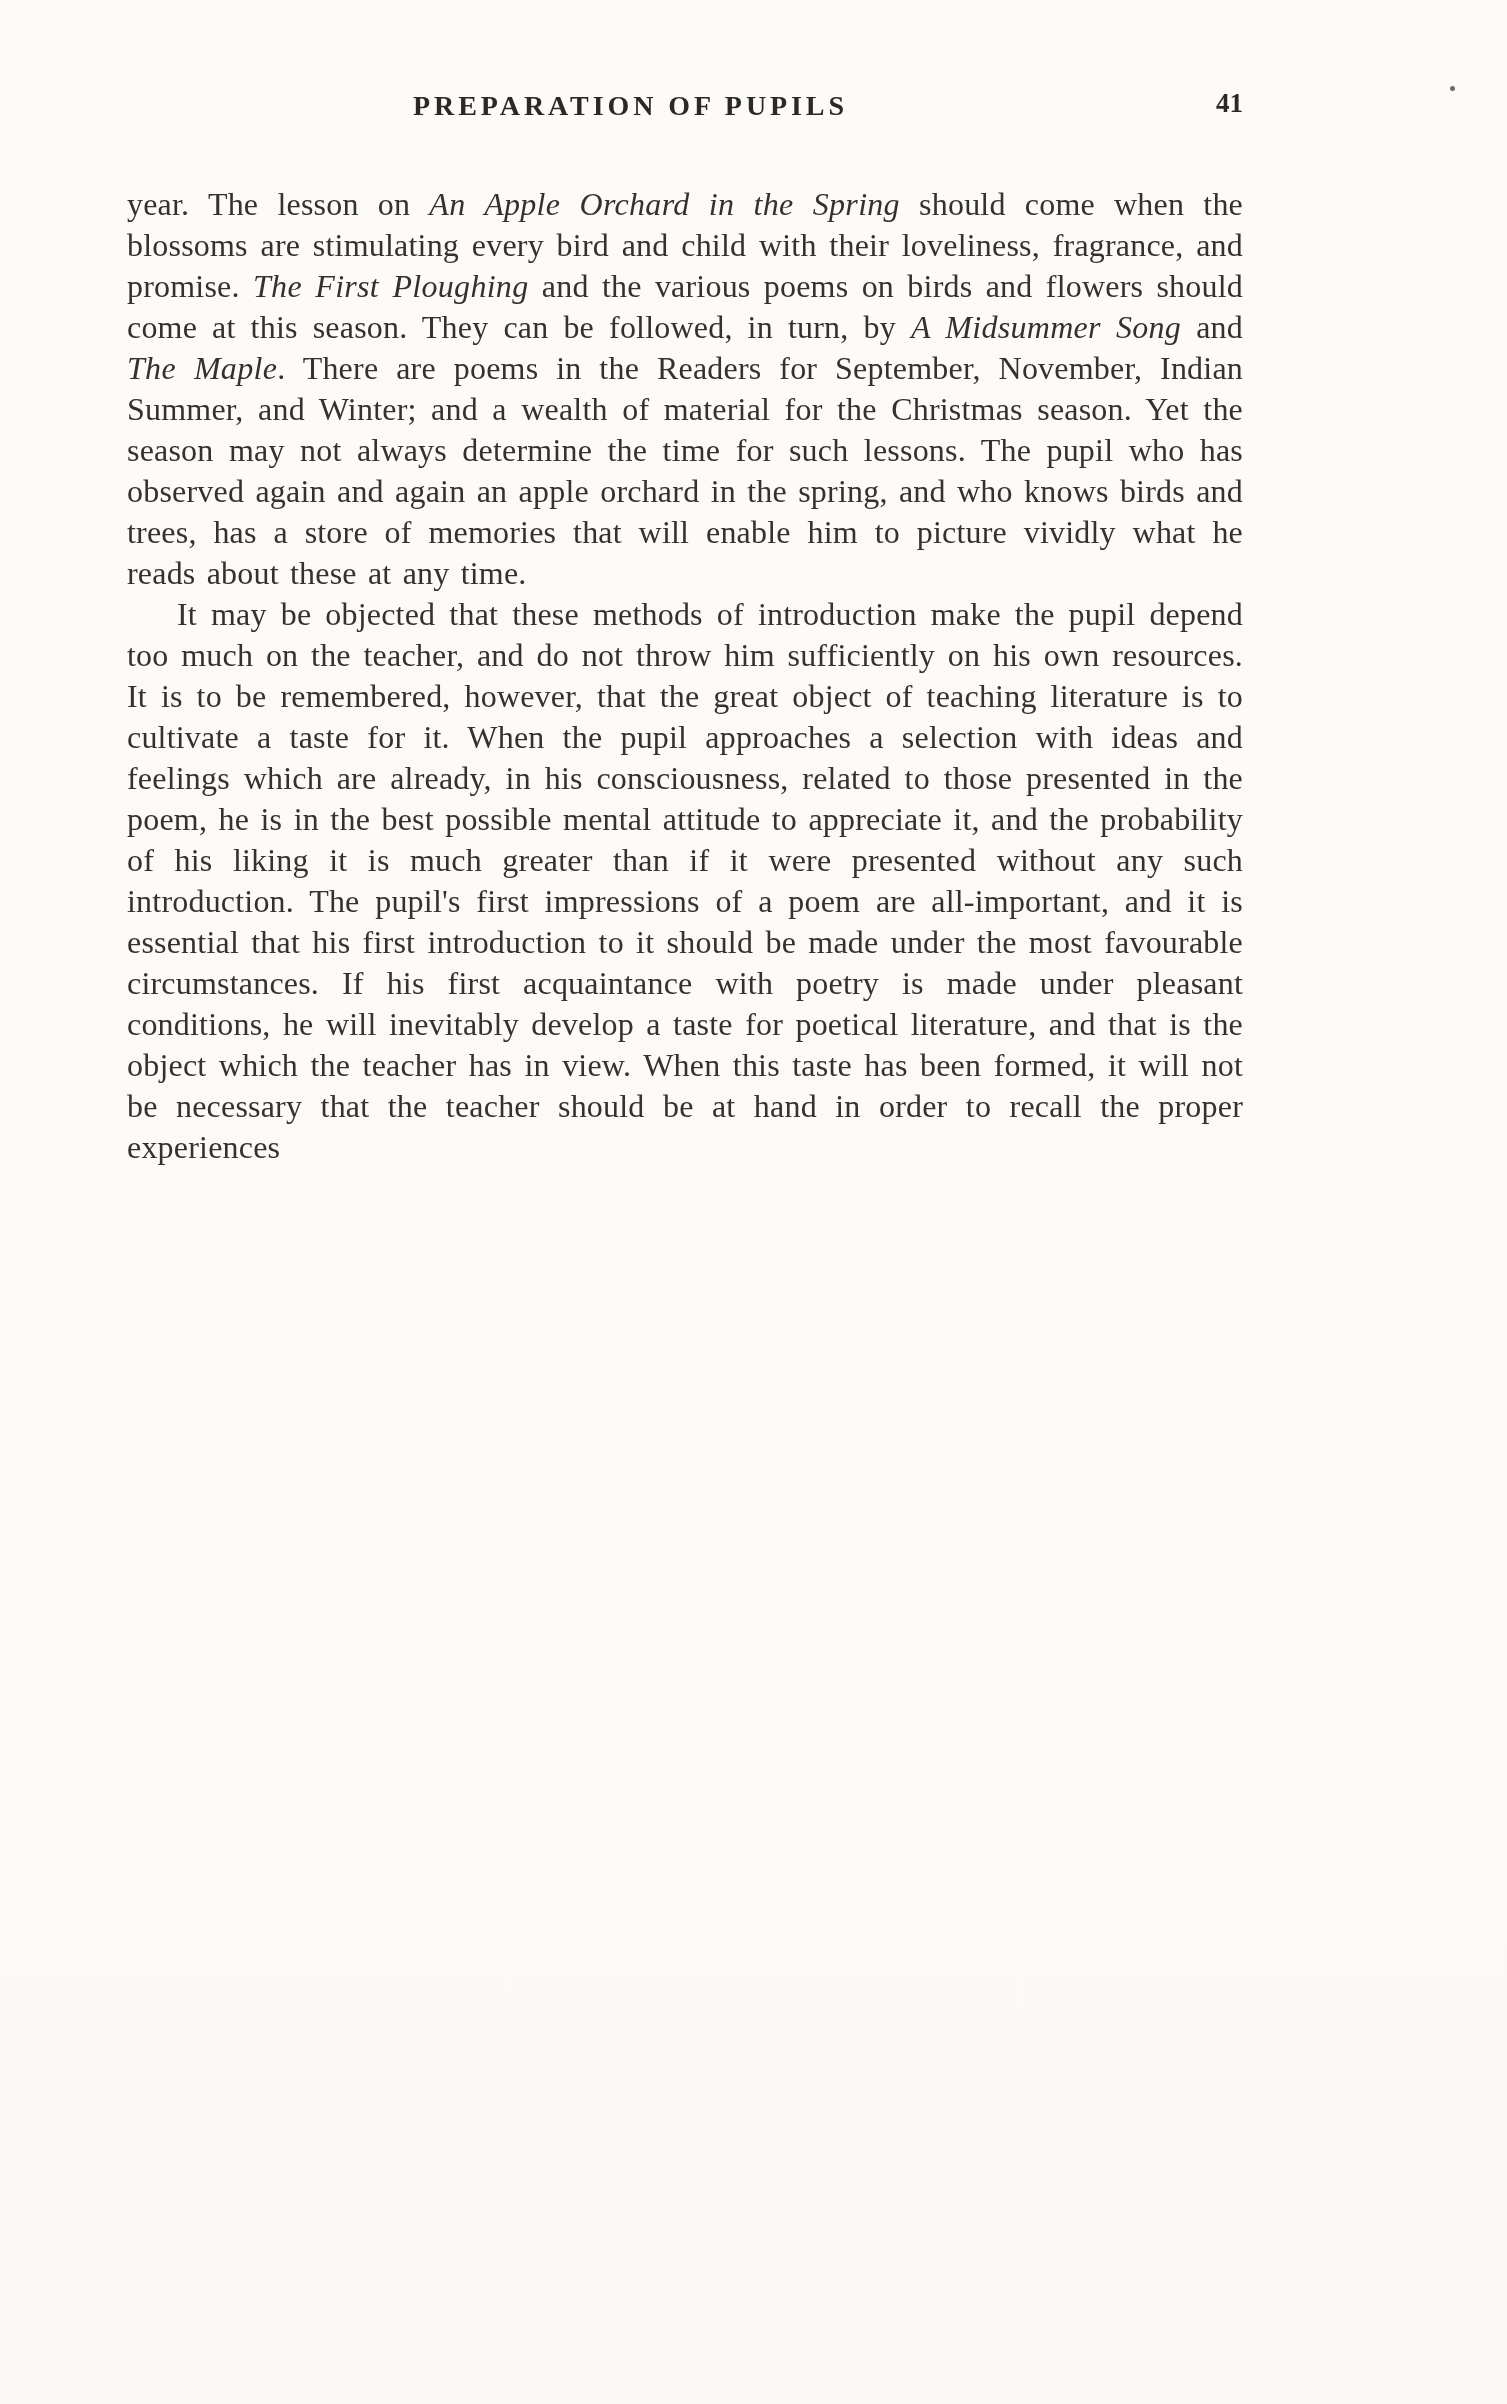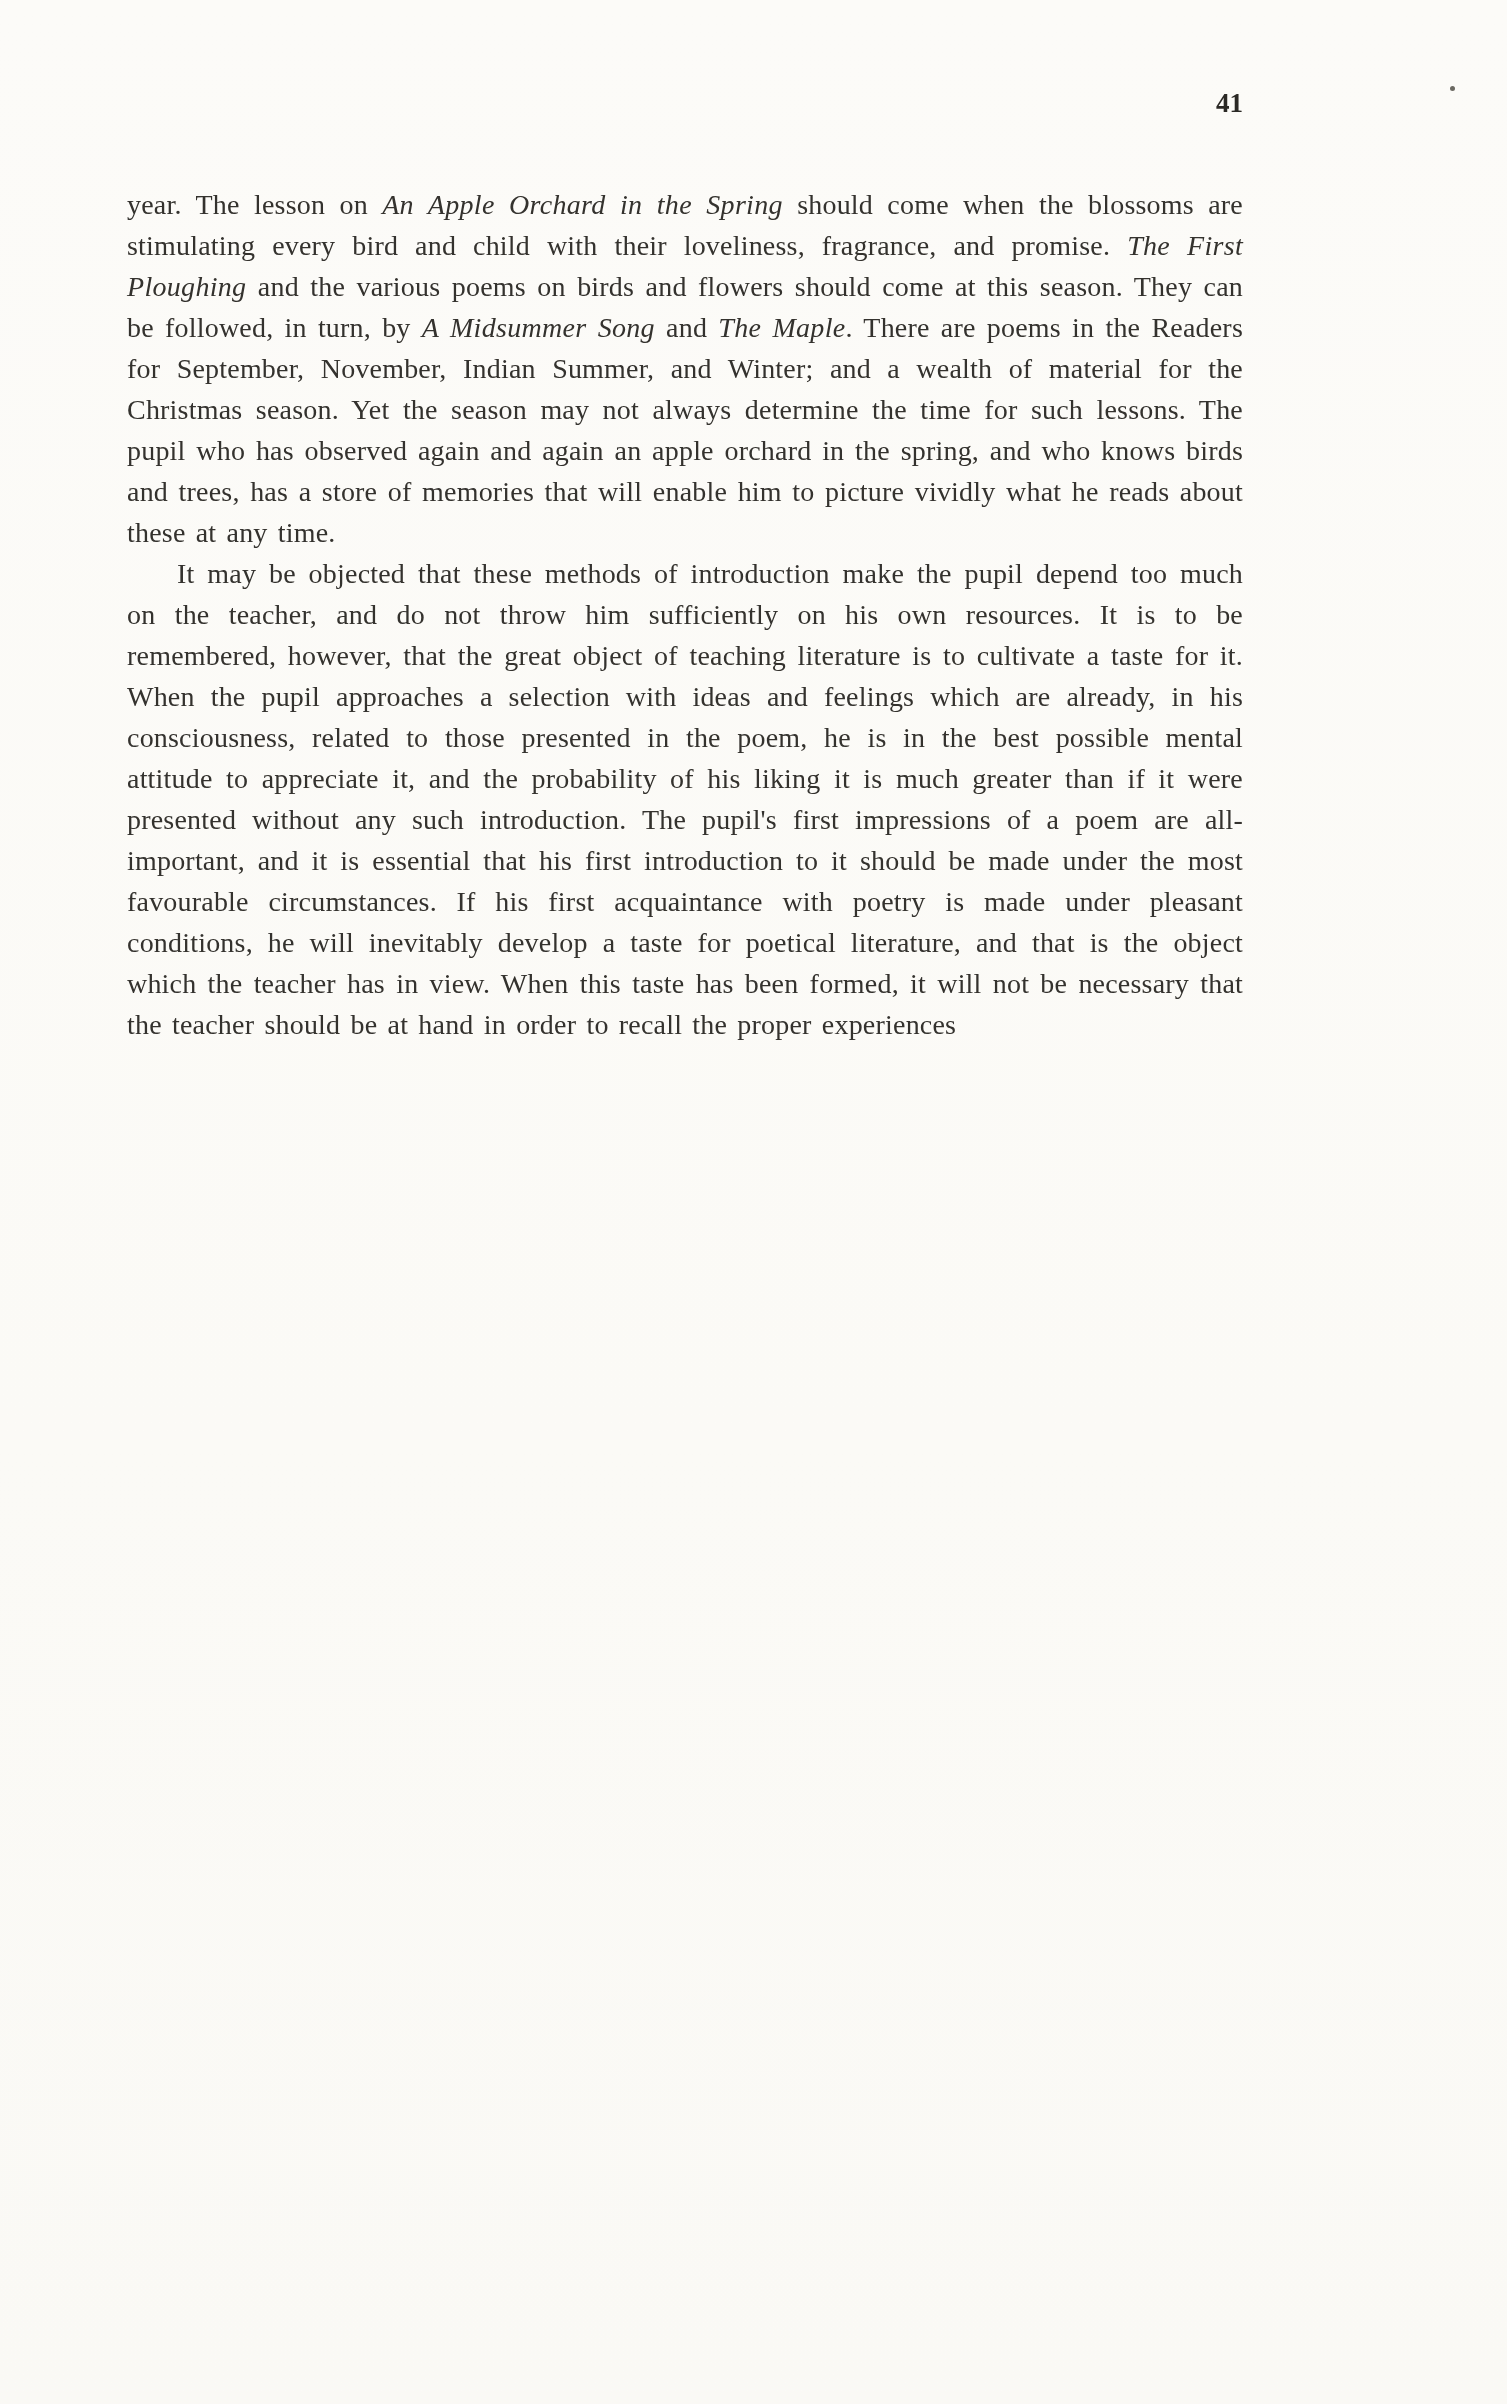--- a/index.html
+++ b/index.html
@@ -42,21 +42,21 @@
   .page-number {
     position: absolute;
     right: 0;
     top: -2px;
     font-size: 27px;
     font-weight: 700;
     color: #2b2925;
   }
   .body-text p.para {
     margin: 0;
-    font-size: 28px;
+    font-size: 32px;
     line-height: 41px;
     text-align: justify;
     word-spacing: 3px;
     letter-spacing: 0.2px;
   }
   .body-text p.para.indent {
     text-indent: 50px;
   }
   .body-text em {
     font-style: italic;
@@ -72,20 +72,21 @@
     background: #6b6962;
   }
 </style>
 </head>
 <body>
 
 <div class="page">
   <span class="scan-artifact-dot"></span>
   <div class="text-block">
     <div class="page-header">
+      <div class="page-title">PREPARATION OF PUPILS</div>
       <div class="page-number">41</div>
     </div>
     <div class="body-text">
 
     <p class="para"><span>year.  The lesson on </span><em>An Apple Orchard in the Spring</em><span> should come when the blossoms are stimulating every bird and child with their loveliness, fragrance, and promise.  </span><em>The First Ploughing</em><span> and the various poems on birds and flowers should come at this season.  They can be followed, in turn, by </span><em>A Midsummer Song</em><span> and </span><em>The Maple</em><span>.  There are poems in the Readers for September, November, Indian Summer, and Winter; and a wealth of material for the Christmas season.  Yet the season may not always determine the time for such lessons.  The pupil who has observed again and again an apple orchard in the spring, and who knows birds and trees, has a store of memories that will enable him to picture vividly what he reads about these at any time.</span></p>
         <p class="para indent"><span>It may be objected that these methods of introduction make the pupil depend too much on the teacher, and do not throw him sufficiently on his own resources.  It is to be remembered, however, that the great object of teaching literature is to cultivate a taste for it.  When the pupil approaches a selection with ideas and feelings which are already, in his consciousness, related to those presented in the poem, he is in the best possible mental attitude to appreciate it, and the probability of his liking it is much greater than if it were presented without any such introduction.  The pupil's first impressions of a poem are all-important, and it is essential that his first introduction to it should be made under the most favourable circumstances.  If his first acquaintance with poetry is made under pleasant conditions, he will inevitably develop a taste for poetical literature, and that is the object which the teacher has in view.  When this taste has been formed, it will not be necessary that the teacher should be at hand in order to recall the proper experiences</span></p>
       </div>
   </div>
 </div>
 

